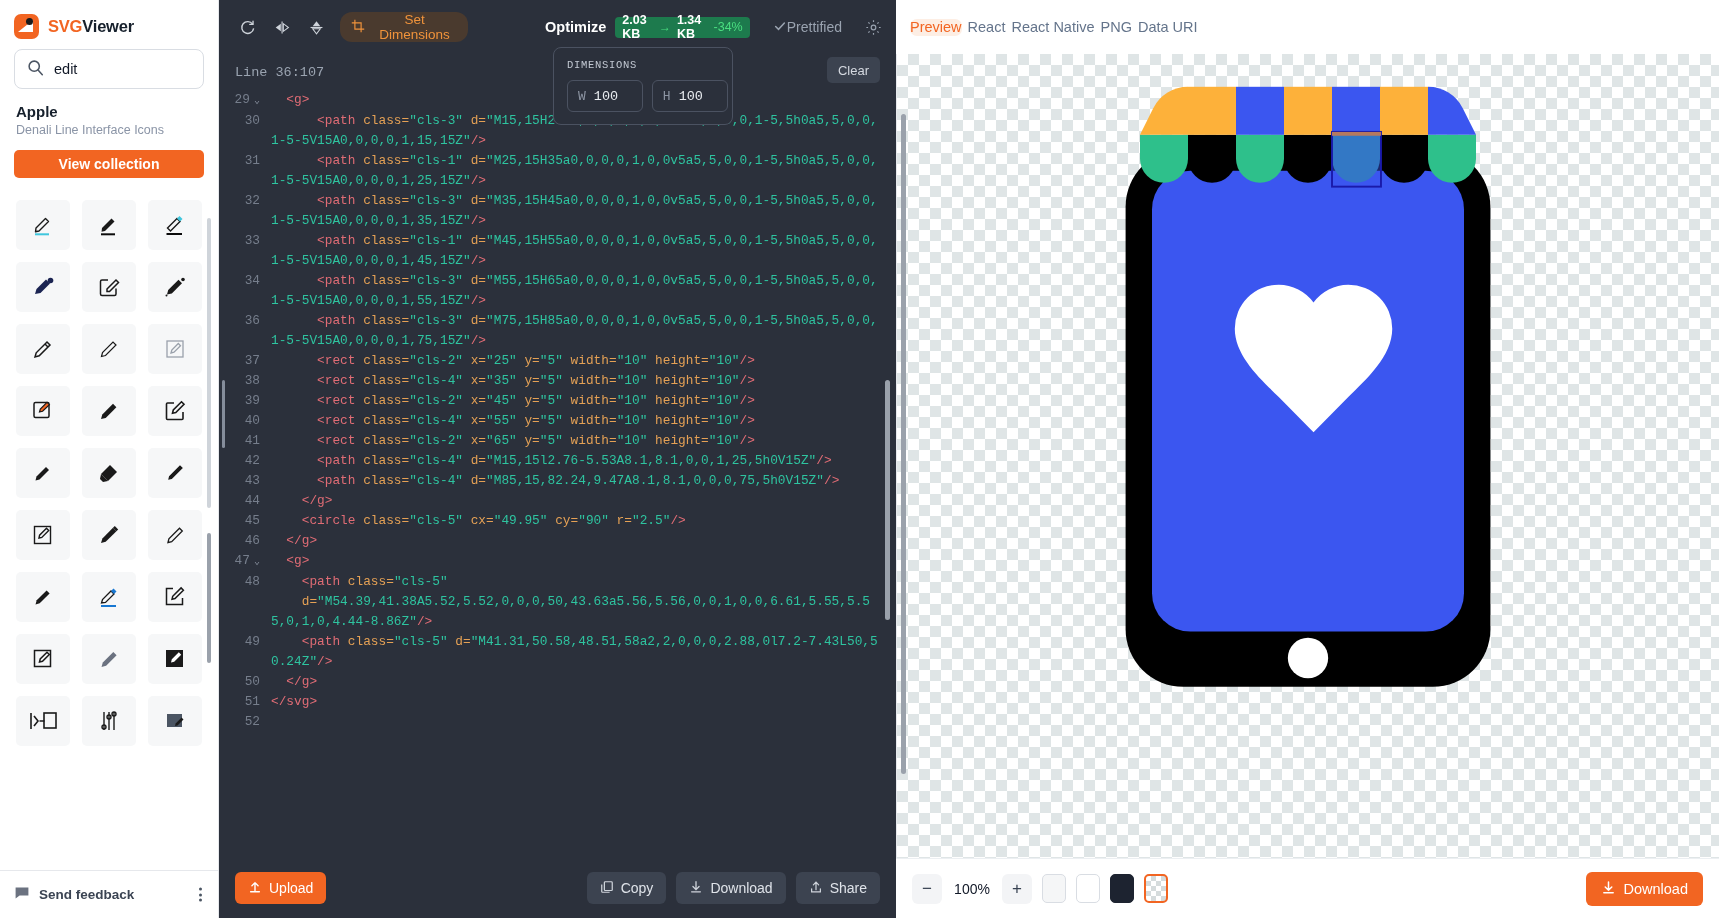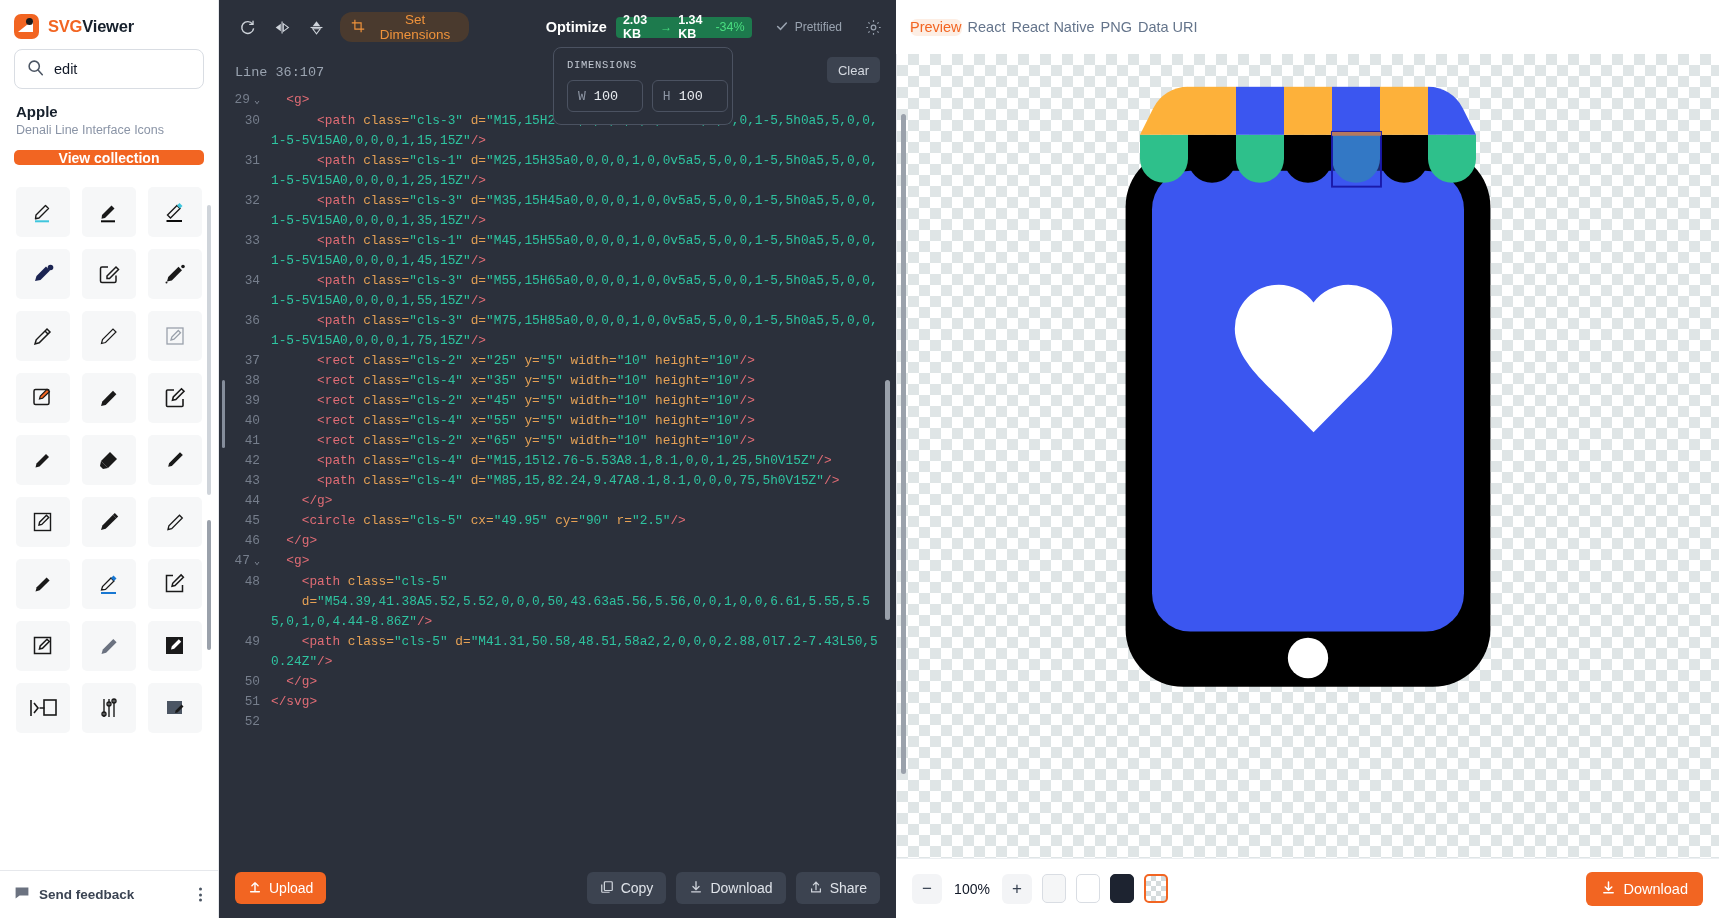--- a/index.html
+++ b/index.html
@@ -44,21 +44,21 @@
   .search-box input {
     border: none; outline: none; font-size: 14.5px; color: #111827;
     font-family: "Liberation Sans", sans-serif; width: 100%; background: transparent;
   }
 
   .coll-info { padding: 14px 16px 0 16px; }
   .coll-title { font-size: 15px; font-weight: bold; color: #16202c; }
   .coll-sub { font-size: 12.5px; color: #8a94a6; margin-top: 3px; }
 
   .view-collection {
-    margin: 13px 14px 0 14px; height: 15px;
+    margin: 13px 14px 0 14px; height: 28px;
     background: #f26522; color: #fff;
     border: none; border-radius: 5px;
     font-size: 14px; font-weight: bold;
     font-family: "Liberation Sans", sans-serif;
     cursor: pointer;
   }
 
   .icon-grid-wrap {
     flex: 1; overflow: hidden; position: relative;
     padding: 22px 16px 0 16px;
@@ -113,21 +113,21 @@
   }
   .tb-mid { display: flex; align-items: center; gap: 9px; margin-left: 72px; }
   .opt-label { color: #fff; font-size: 14.5px; font-weight: bold; }
   .opt-pill {
     background: #1d7a4d; border-radius: 4px; height: 21px;
     display: flex; align-items: center; gap: 6px; padding: 0 7px;
     font-size: 12.5px; font-weight: bold; color: #ffffff;
   }
   .opt-pill .arrow { color: #4ade80; font-size: 12px; }
   .opt-pill .pct { color: #4ade80; font-weight: normal; }
-  .prettified { display: flex; align-items: center; gap: 6px; color: #9aa3b0; font-size: 12px; margin-left: 14px; }
+  .prettified { display: flex; align-items: center; color: #9aa3b0; font-size: 14px; margin-left: 14px; }
   .gear { margin-left: 14px; cursor: pointer; display: flex; }
 
   .line-row {
     display: flex; align-items: center; height: 36px;
     padding: 0 16px; flex: none; position: relative;
   }
   .line-indicator {
     color: #9aa3b0; font-size: 13.5px;
     font-family: "Liberation Mono", monospace; 
   }

